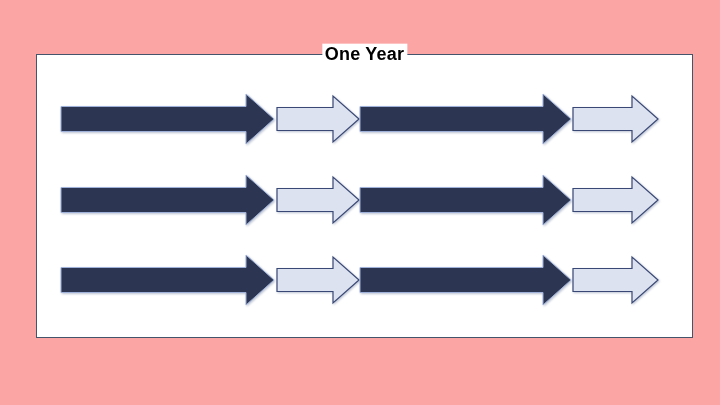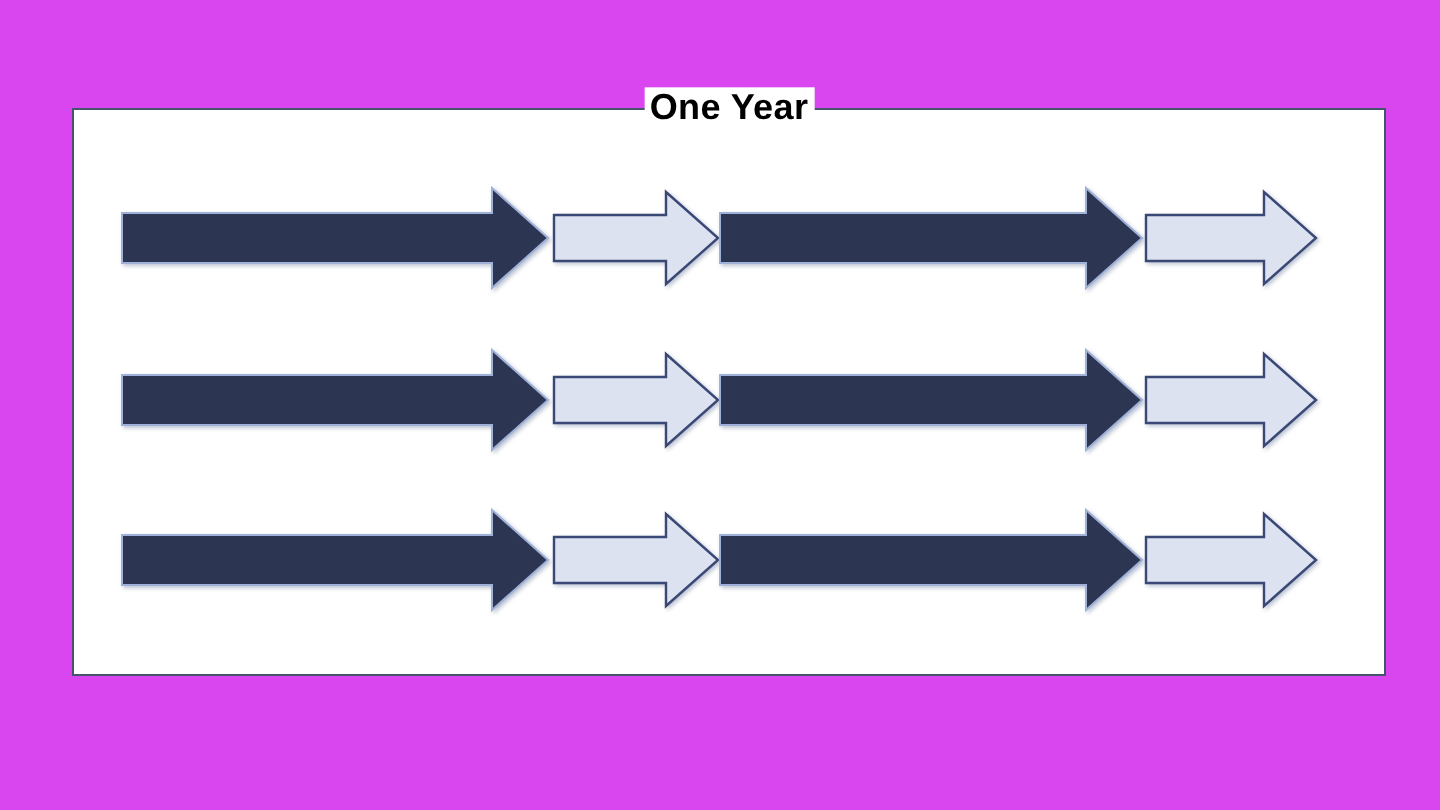--- a/index.html
+++ b/index.html
@@ -5,21 +5,21 @@
   html, body {
     margin: 0;
     padding: 0;
     background: #ffffff;
     font-family: "Liberation Sans", sans-serif;
   }
   .canvas {
     position: relative;
     width: 720px;
     height: 405px;
-    background: #d946ef;
+    background: #fca5a5;
     overflow: hidden;
   }
   .frame {
     position: absolute;
     left: 36px;
     top: 54px;
     width: 657px;
     height: 284px;
     box-sizing: border-box;
     border: 1.5px solid #44546A;

